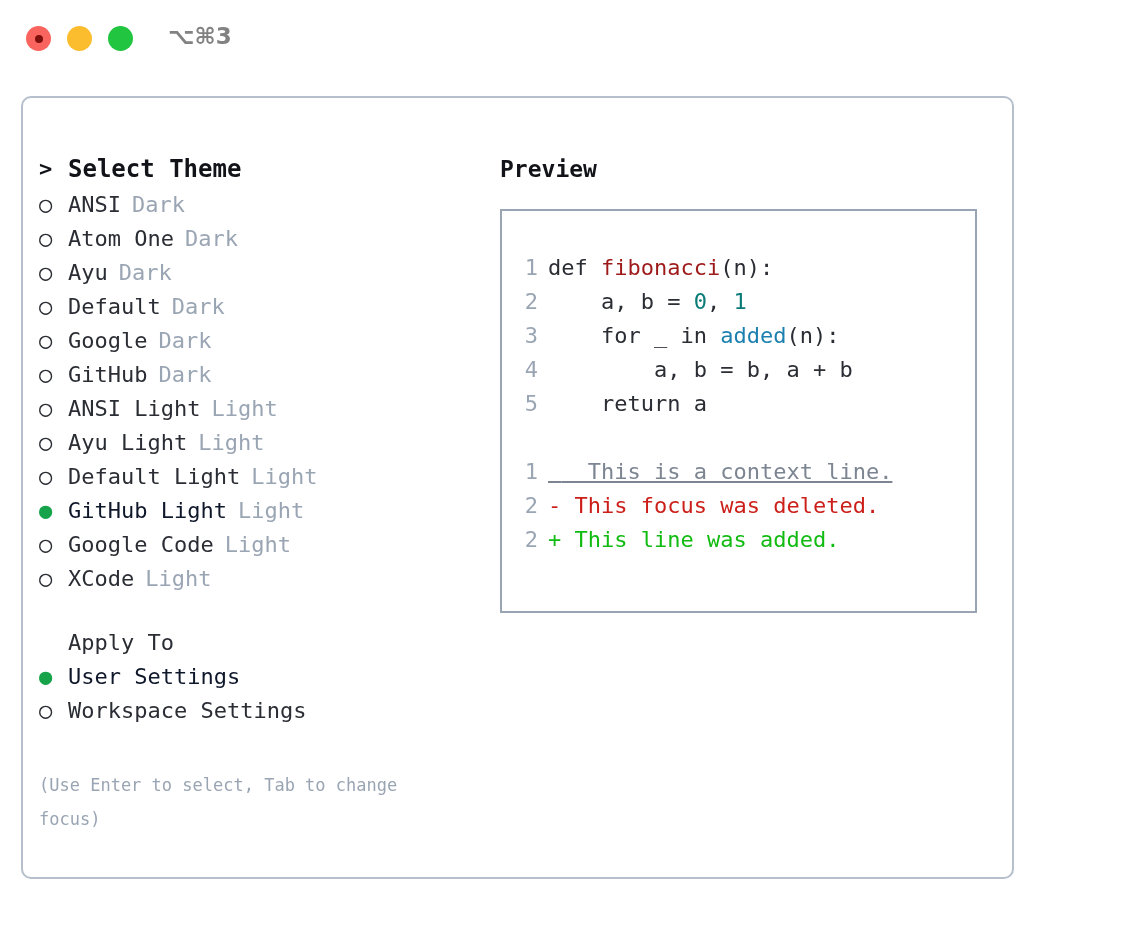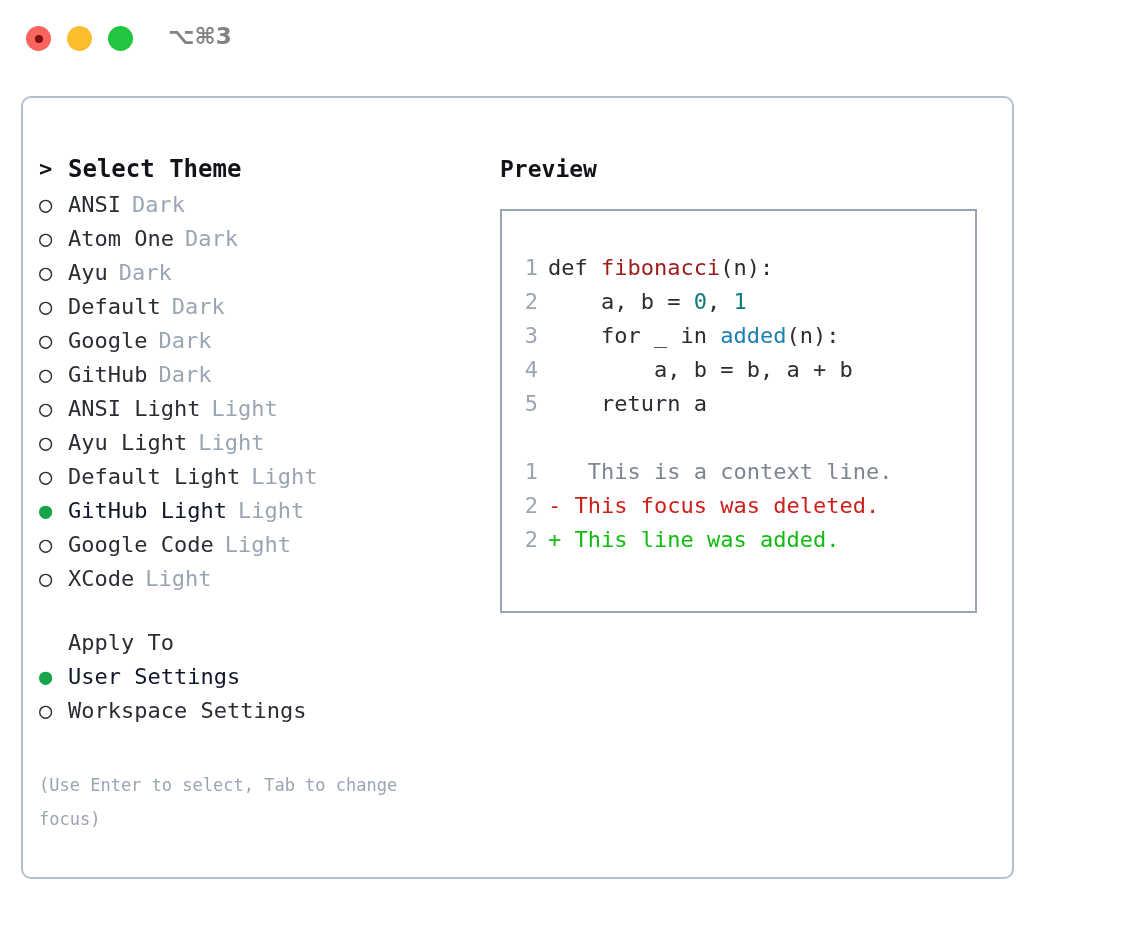--- a/index.html
+++ b/index.html
@@ -191,21 +191,21 @@
     color: #2a2d33;
     text-align: center;
   }
   .blank-line { height: 34px; }
 
   .tok-fn   { color: #9e1a1a; }
   .tok-num  { color: #0b7b77; }
   .tok-call { color: #1b7faf; }
   .tok-plain{ color: #2a2d33; }
 
-  .diff-ctx { color: #7c8591; }
+  .diff-ctx { color: #7c8591; text-decoration: underline; }
   .diff-del { color: #cc1f1a; }
   .diff-add { color: #12bb12; }
 </style>
 </head>
 <body>
 
 <div class="window">
 
   <div class="titlebar">
     <div class="lights">

